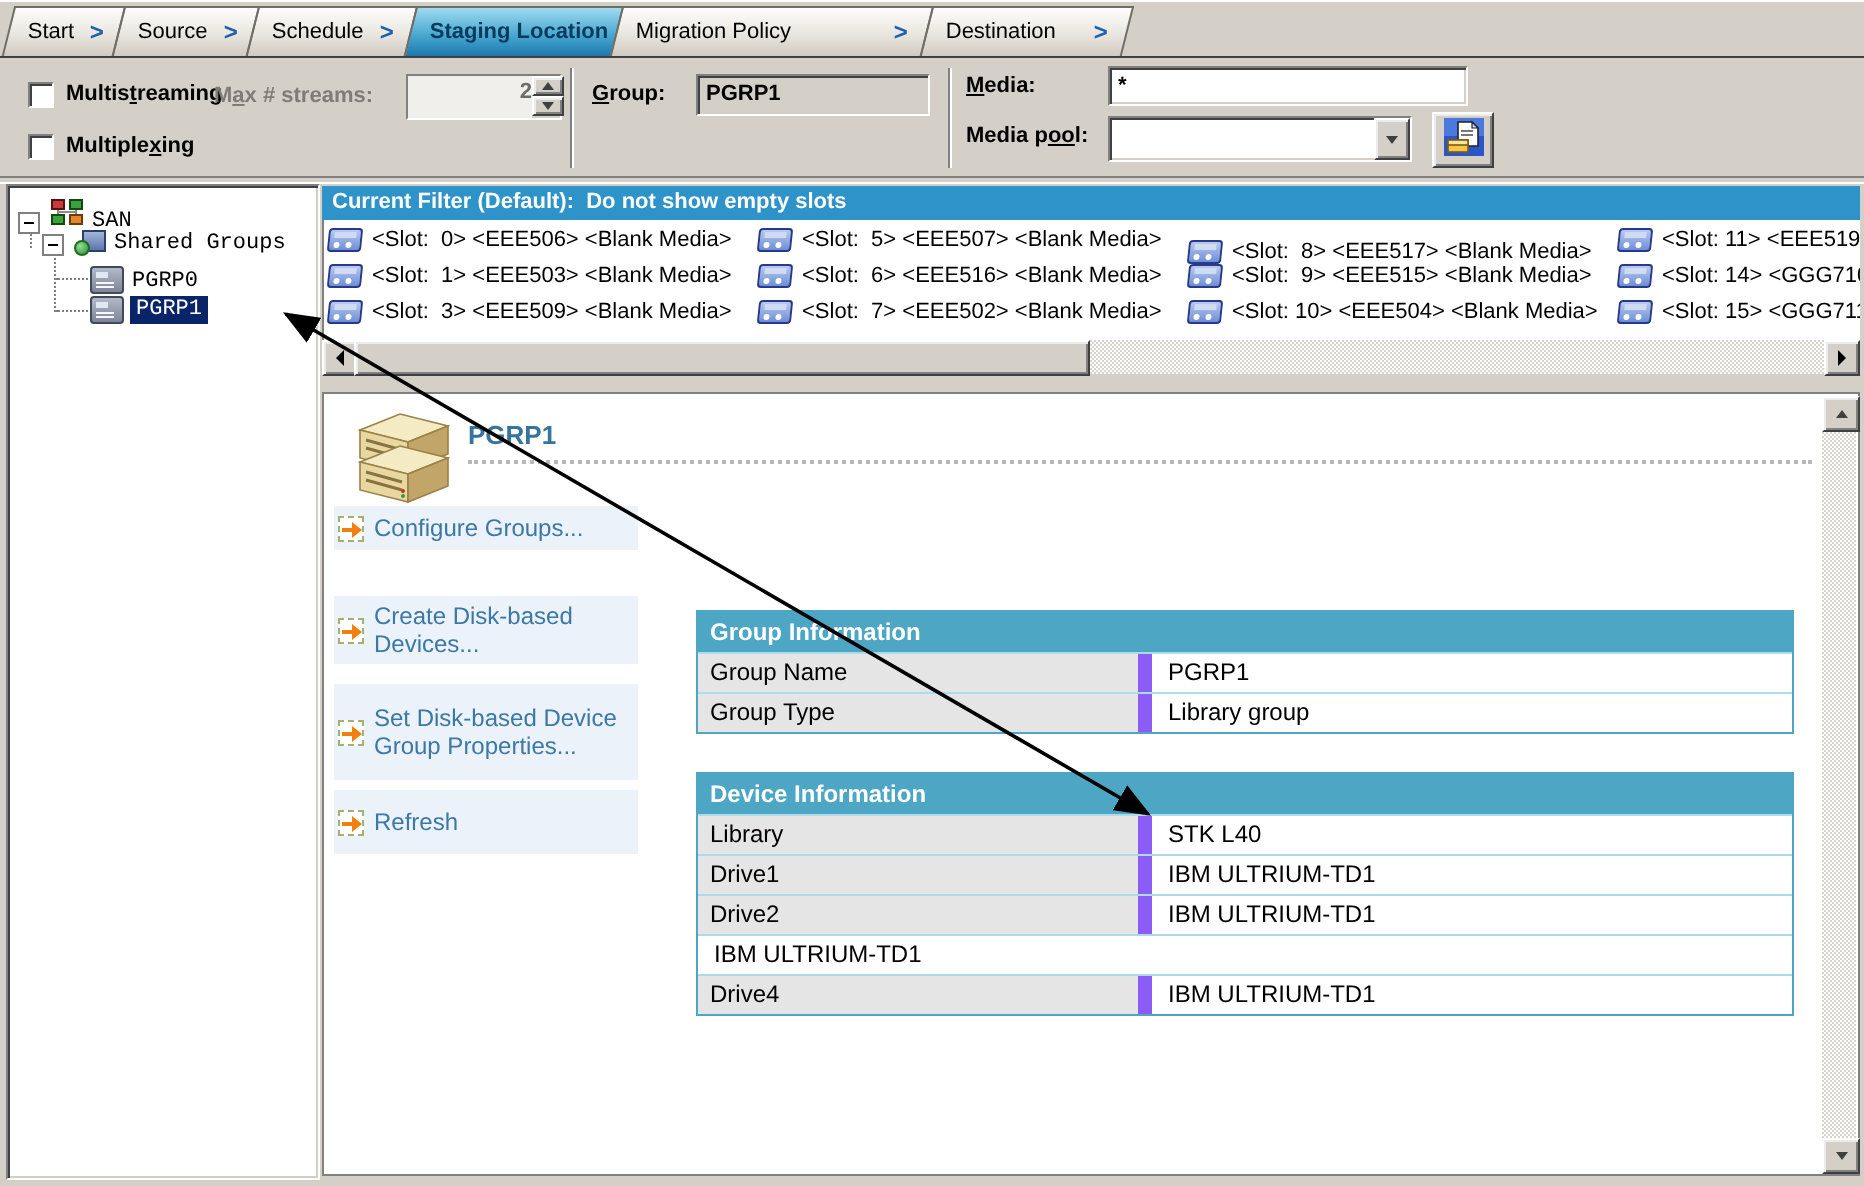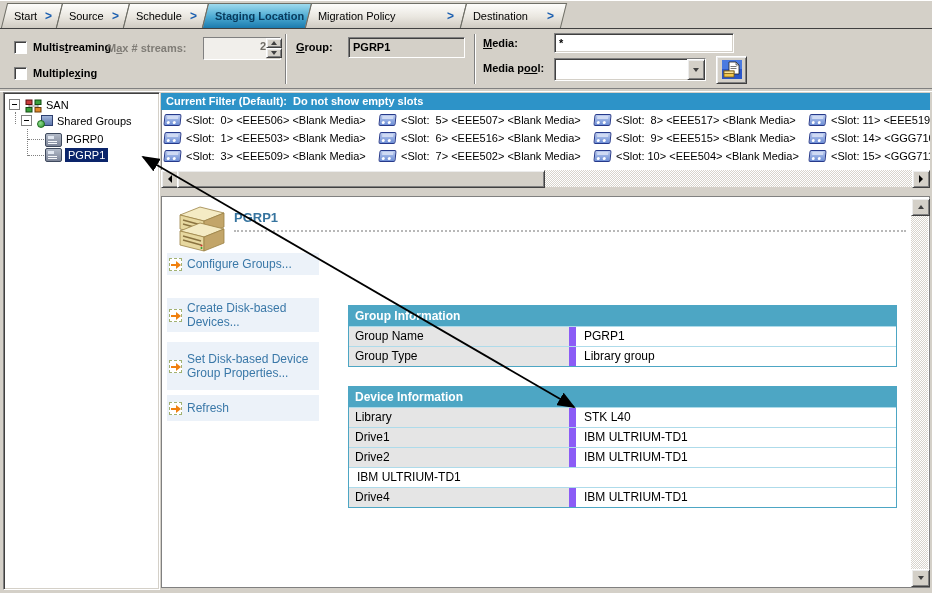--- a/index.html
+++ b/index.html
@@ -39,21 +39,21 @@
   .gray{color:#7f7c76;}
   #spinval{text-align:right;line-height:17px;color:#6f6c66;background:#f1efeb;}
   .spinbtn{width:14px;height:8px;display:flex;align-items:center;justify-content:center;}
   .tri-u{width:0;height:0;border-left:3px solid transparent;border-right:3px solid transparent;border-bottom:4px solid #404040;}
   .tri-d{width:0;height:0;border-left:3px solid transparent;border-right:3px solid transparent;border-top:4px solid #404040;}
   .tri-l{width:0;height:0;border-top:4px solid transparent;border-bottom:4px solid transparent;border-right:4px solid #000;}
   .tri-r{width:0;height:0;border-top:4px solid transparent;border-bottom:4px solid transparent;border-left:4px solid #000;}
 
   
   #tree{left:3px;top:92px;width:155px;height:496px;}
-  .trow{position:absolute;display:flex;align-items:flex-start;white-space:nowrap;}
+  .trow{position:absolute;display:flex;align-items:flex-end;white-space:nowrap;font-family:Liberation Mono, monospace;}
   .expbox{width:9px;height:9px;background:#fff;border:1px solid #808080;position:relative;box-sizing:content-box;}
   .expbox::after{content:"";position:absolute;left:2px;top:4px;width:5px;height:1px;background:#000;}
   .dot-v{border-left:1px dotted #808080;width:0;}
   .dot-h{border-top:1px dotted #808080;height:0;}
   .sel{background:#0a246a;color:#fff;padding:1px 3px;}
   .devicon{width:15px;height:12px;background:linear-gradient(#b2bac8,#7d8598);border:1px solid #3f4a5e;
            border-radius:2px;position:relative;}
   .devicon::before{content:"";position:absolute;left:2px;top:2px;width:6px;height:3px;background:#e2e8f2;}
   .devicon::after{content:"";position:absolute;left:2px;bottom:2px;width:9px;height:1px;background:#f5f7fa;box-shadow:0 -2px 0 #f5f7fa;}
   .sgicon{width:16px;height:13px;position:relative;}
@@ -254,21 +254,21 @@
       </div>
     <div class="slot" style="left:217px;top:20px">
         <span class="cass"></span>
         <span class="stxt">&lt;Slot:  6&gt; &lt;EEE516&gt; &lt;Blank Media&gt;</span>
       </div>
     <div class="slot" style="left:217px;top:38px">
         <span class="cass"></span>
         <span class="stxt">&lt;Slot:  7&gt; &lt;EEE502&gt; &lt;Blank Media&gt;</span>
       </div>
 
-    <div class="slot" style="left:432px;top:2px">
+    <div class="slot" style="left:432px;top:8px">
         <span class="cass"></span>
         <span class="stxt">&lt;Slot:  8&gt; &lt;EEE517&gt; &lt;Blank Media&gt;</span>
       </div>
     <div class="slot" style="left:432px;top:20px">
         <span class="cass"></span>
         <span class="stxt">&lt;Slot:  9&gt; &lt;EEE515&gt; &lt;Blank Media&gt;</span>
       </div>
     <div class="slot" style="left:432px;top:38px">
         <span class="cass"></span>
         <span class="stxt">&lt;Slot: 10&gt; &lt;EEE504&gt; &lt;Blank Media&gt;</span>
@@ -331,21 +331,21 @@
       <span class="linktxt">Configure Groups...</span>
     </div>
     <div class="linkitem" style="top:101px;height:34px">
       <span class="linkico"></span>
       <span class="linktxt">Create Disk-based Devices...</span>
     </div>
     <div class="linkitem" style="top:145px;height:48px">
       <span class="linkico"></span>
       <span class="linktxt">Set Disk-based Device Group Properties...</span>
     </div>
-    <div class="linkitem" style="top:198px;height:26px">
+    <div class="linkitem" style="top:198px;height:32px">
       <span class="linkico"></span>
       <span class="linktxt">Refresh</span>
     </div>
 
     <div class="tbl" style="left:186px;top:108px">
       <div class="hdr">Group Information</div>
       <div class="trow2">
         <div class="lc">Group Name</div>
         <div class="vc">PGRP1</div>
       </div>

